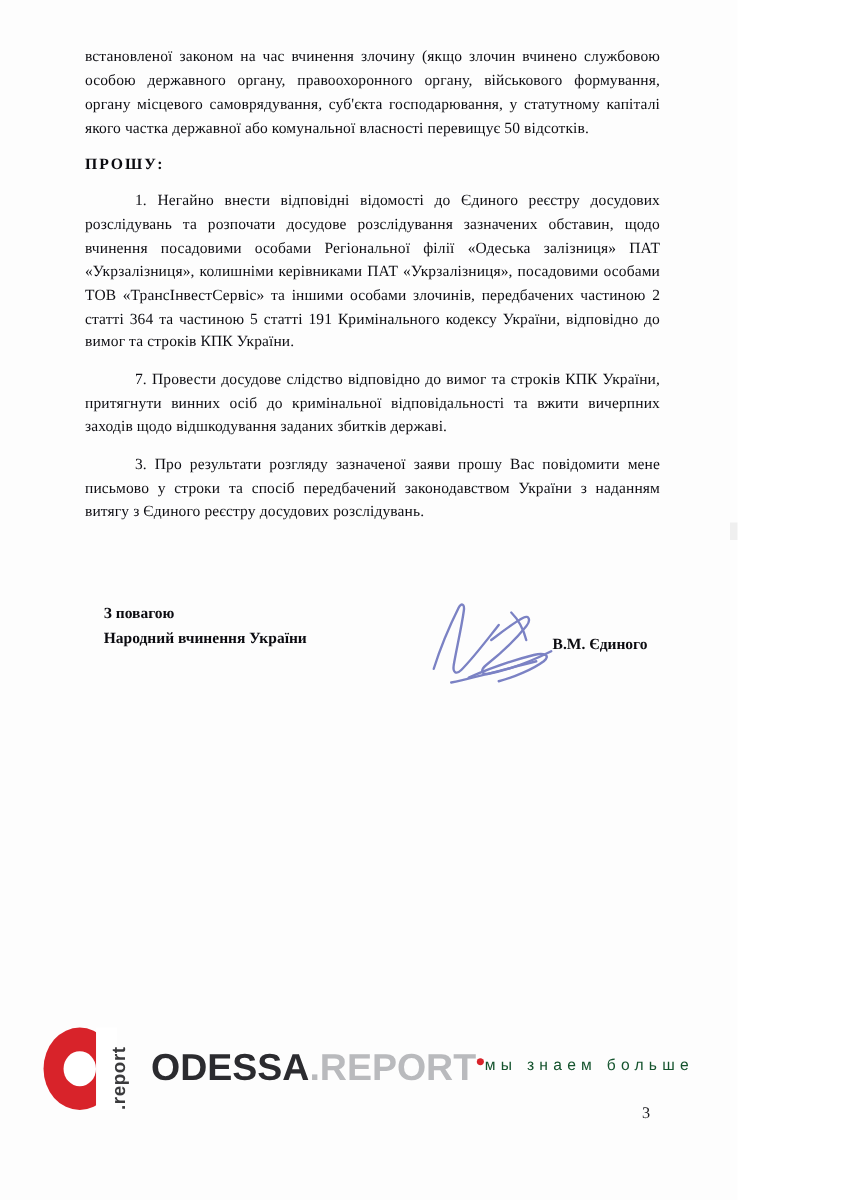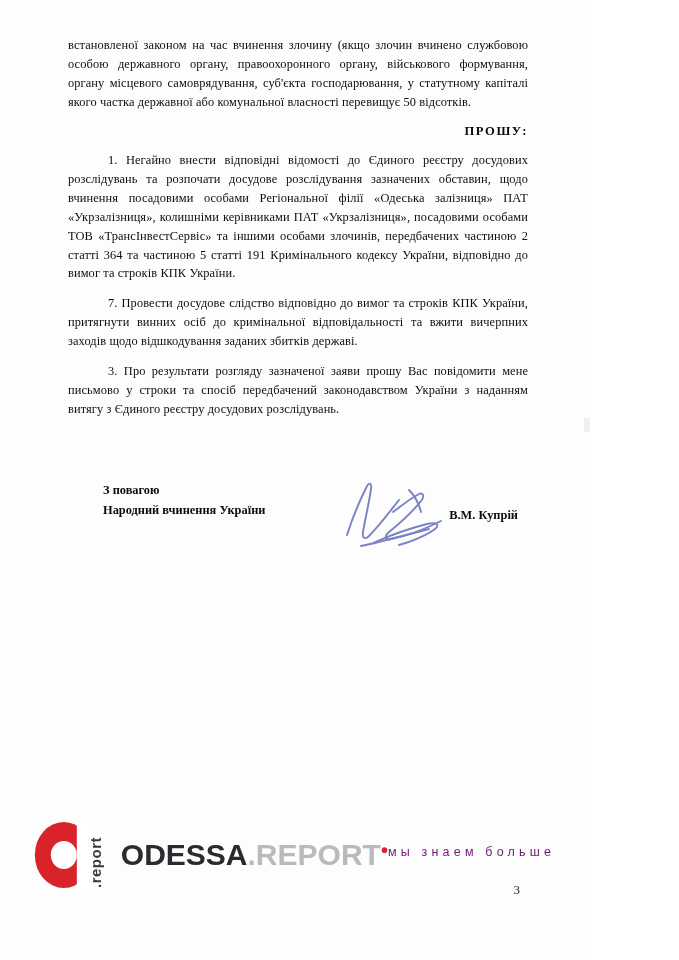--- a/index.html
+++ b/index.html
@@ -32,21 +32,21 @@
 
   .indent {
     text-indent: 40px;
   }
 
   .gap-top {
     margin-top: 11px;
   }
 
   .center-head {
-    text-align: right;
+    text-align: left;
     font-weight: bold;
     font-size: 12.6px;
     letter-spacing: 1.6px;
     margin-top: 13px;
     margin-bottom: 12px;
     color: #0b0b10;
   }
 
   .signature-block {
     margin-top: 62px;
@@ -55,21 +55,20 @@
   }
 
   .sig-left {
     position: absolute;
     left: 15px;
     top: 0;
     font-weight: bold;
     font-size: 12.4px;
     line-height: 1.62;
     color: #0b0b10;
-    margin-left: 20px;
   }
 
   .sig-right {
     position: absolute;
     right: 10px;
     top: 28px;
     font-weight: bold;
     font-size: 12.4px;
     color: #0b0b10;
   }
@@ -164,21 +163,21 @@
     white-space: nowrap;
   }
 
   .logo-title .dark { color: #2b2b2f; }
   .logo-title .light { color: #b9babd; }
   .logo-title .dot { color: #d8232a; font-size: 20px; vertical-align: top; }
 
   .logo-sub {
     font-family: "Liberation Sans", sans-serif;
     font-size: 12.5px;
-    color: #701a75;
+    color: #14532d;
     letter-spacing: 4.2px;
     margin-top: 6px;
     white-space: nowrap;
   }
 
   .page-number {
     position: absolute;
     right: 70px;
     bottom: 62px;
     font-size: 13px;
@@ -220,21 +219,21 @@
     <svg class="sig-scribble" viewBox="0 0 150 90" xmlns="http://www.w3.org/2000/svg">
       <g fill="none" stroke="#7b82c4" stroke-width="1.9" stroke-linecap="round" stroke-linejoin="round">
         <path d="M24 63 C30 44, 38 26, 44 14 C46 10, 49 11, 48 17 C46 31, 42 48, 40 60 C39 66, 42 68, 46 64 C56 54, 68 38, 76 28"></path>
         <path d="M70 40 C78 34, 88 26, 96 22 C100 20, 102 24, 98 29 C90 39, 76 52, 66 60 C61 64, 62 68, 68 67 C84 64, 104 56, 118 49"></path>
         <path d="M52 70 C66 64, 88 56, 104 52 C112 50, 118 52, 112 57 C104 63, 88 70, 76 73"></path>
         <path d="M38 74 C58 70, 86 62, 106 57"></path>
         <path d="M86 18 C92 24, 96 32, 98 40"></path>
       </g>
     </svg>
 
-    <div class="sig-right">В.М. Купрій</div>
+    <div class="sig-right">В.М. Єдиного</div>
   </div>
 
   <div class="edge-mark"></div>
 
   <div class="footer-logo">
     <div class="logo-mark">
       <div class="logo-o"></div>
       <div class="logo-o-cut"></div>
       <div class="logo-o-inner"></div>
       <div class="logo-report-vert">

